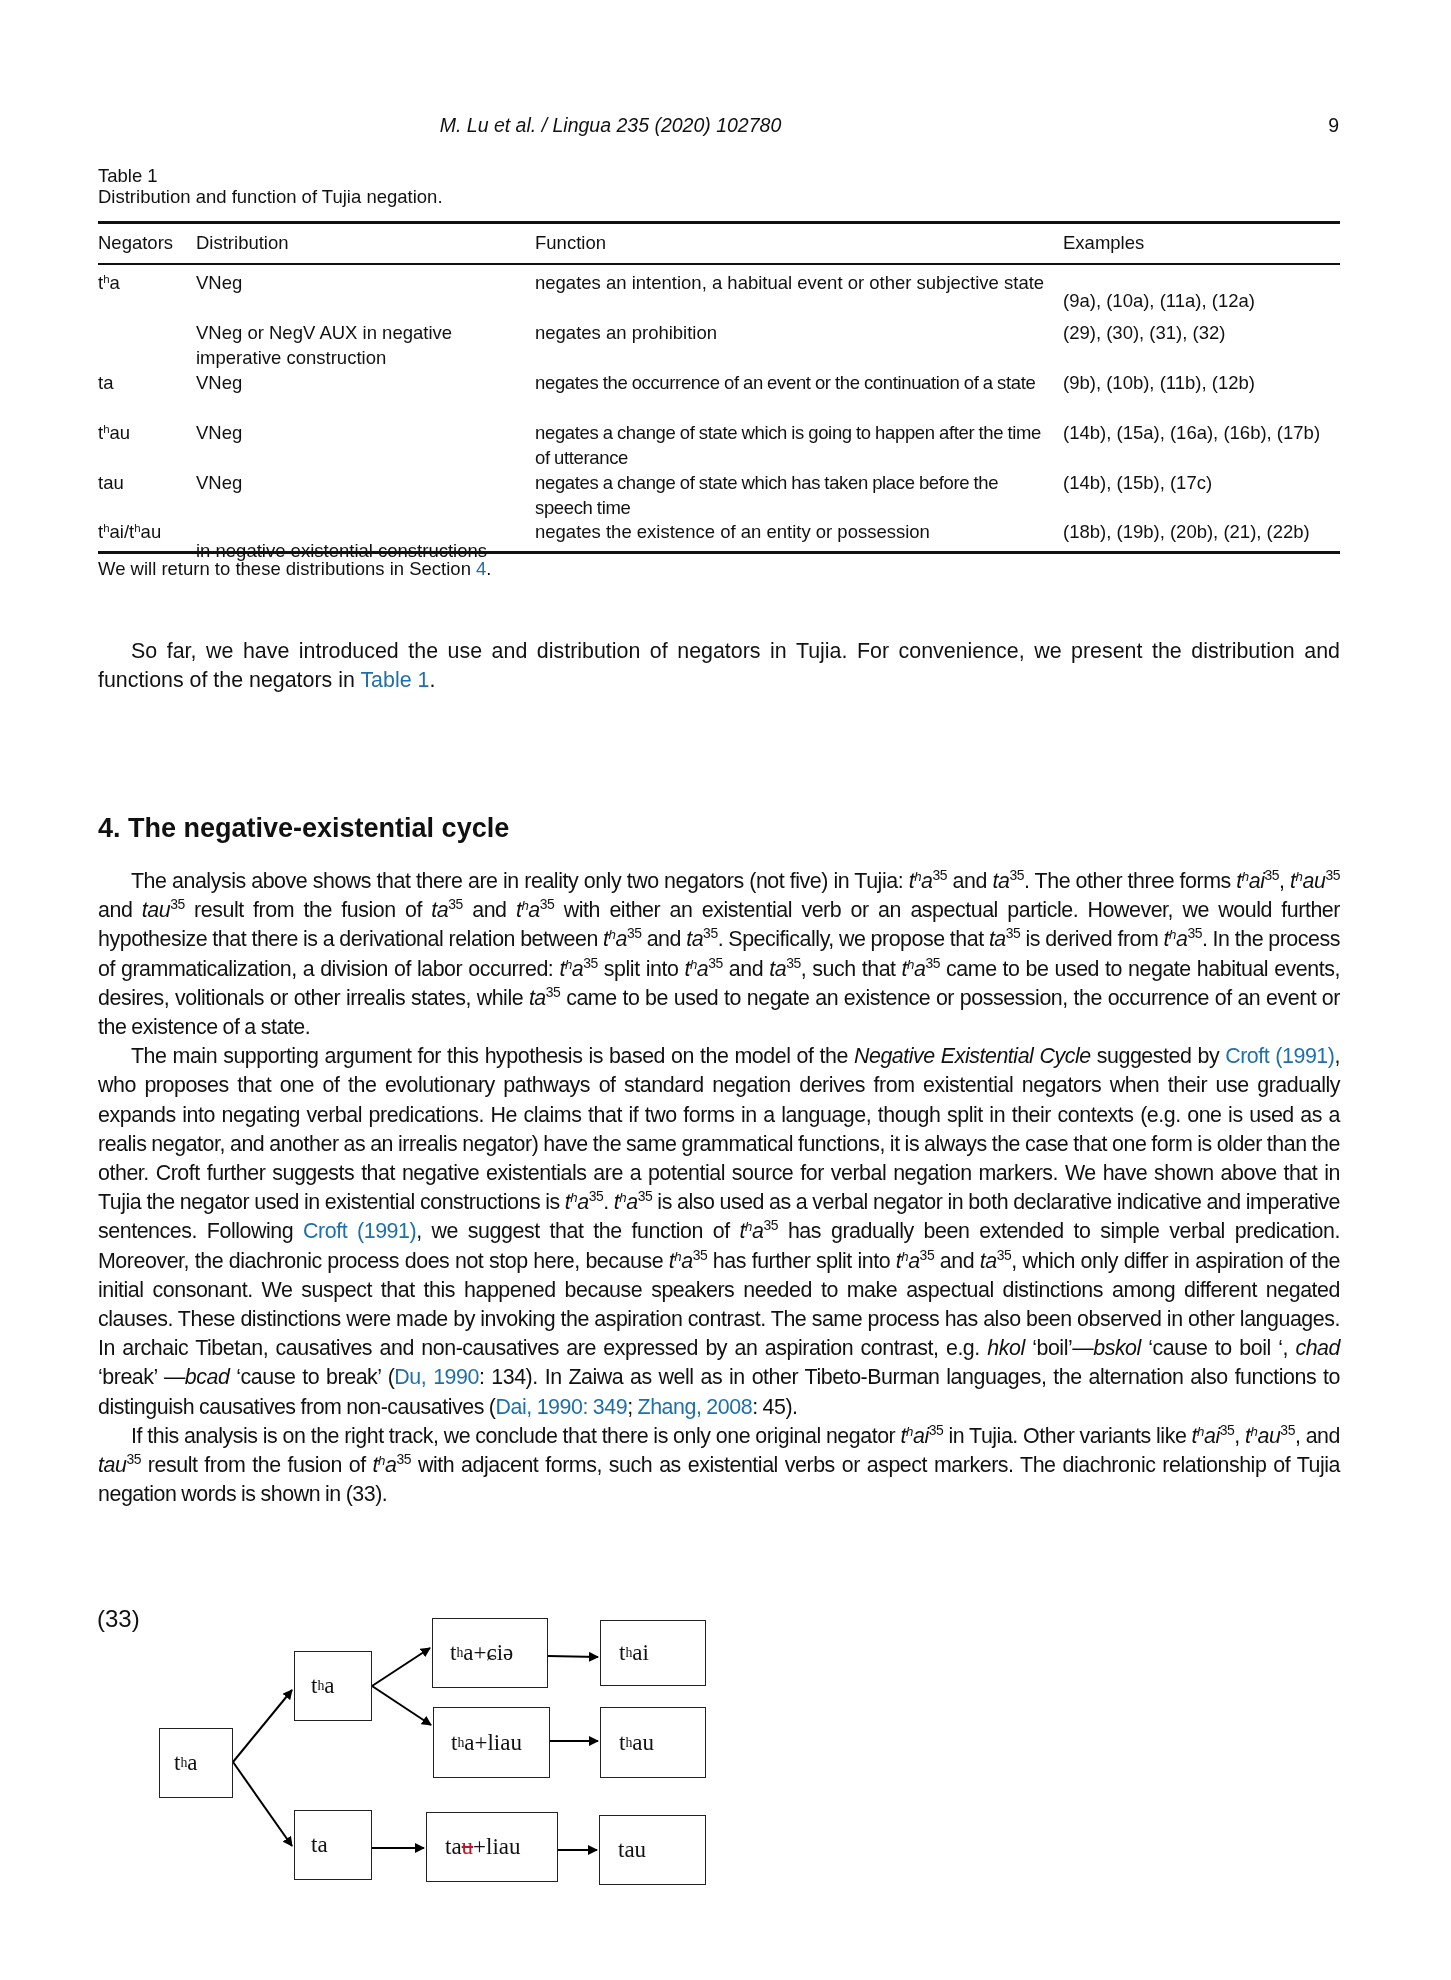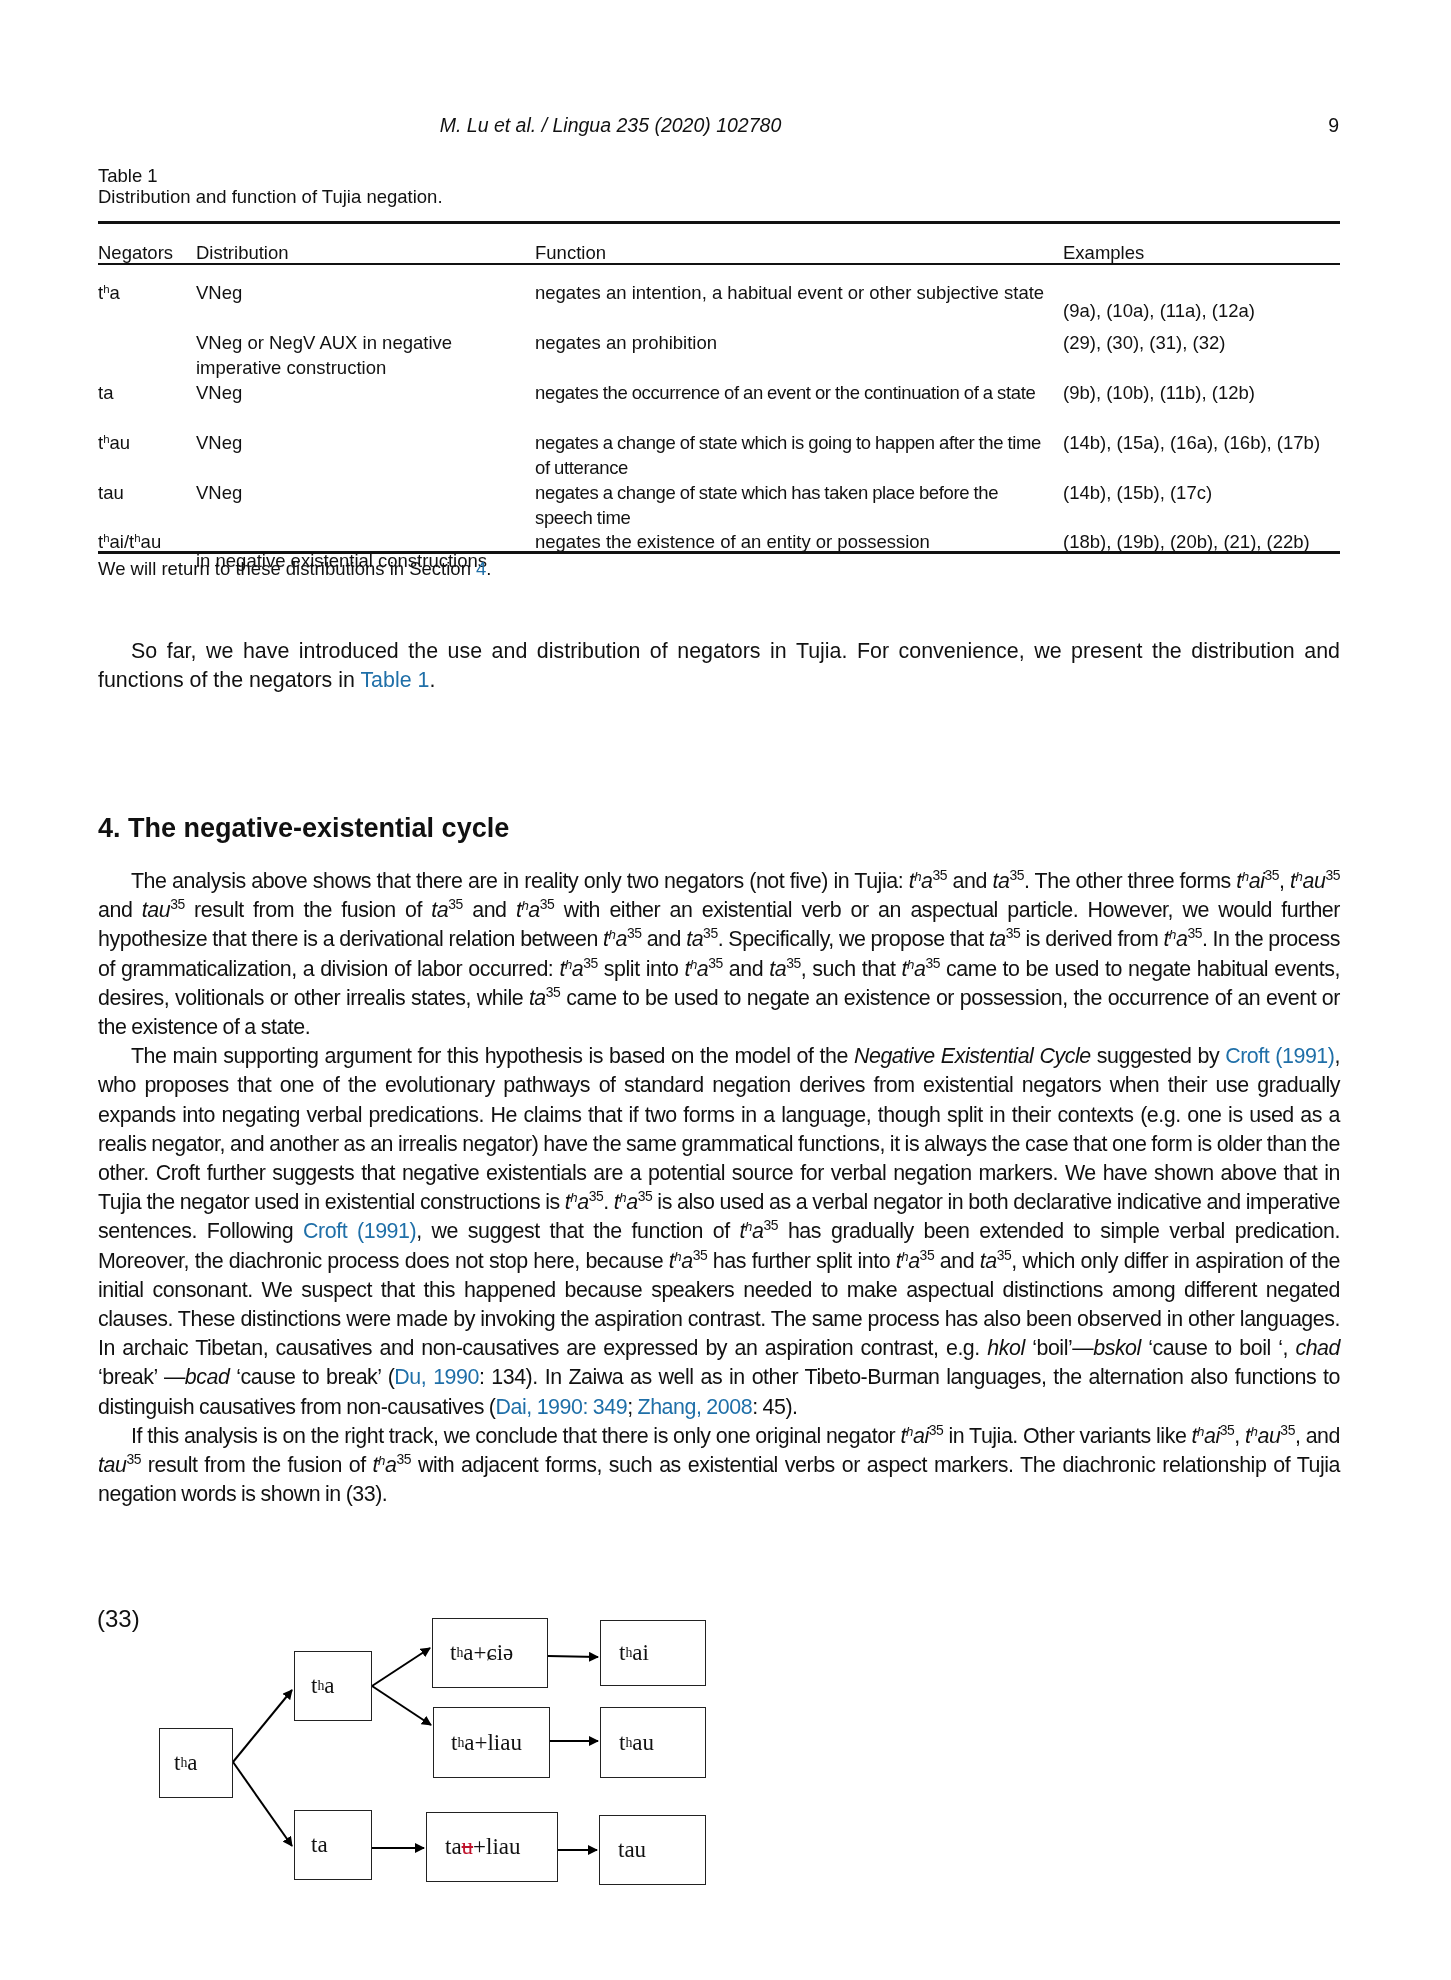--- a/index.html
+++ b/index.html
@@ -7,21 +7,21 @@
          font-family: "Liberation Sans", sans-serif; color: #111; }
   .abs { position: absolute; }
   .running-head { left: 0; width: 1241px; top: 114px; text-align: center; font-size: 19.5px; font-style: italic; }
   .running-head span { position: relative; left: -10px; }
   .page-num { right: 112px; top: 114px; font-size: 19.5px; }
   .tbl-label { left: 98px; top: 164px; font-size: 18.5px; line-height: 24px; }
   .tbl-caption { left: 98px; top: 186px; font-size: 18.5px; }
   .rule { left: 98px; width: 1242px; background: #111; }
   .rule.thick { height: 2.5px; }
   .rule.thin { height: 1.5px; }
-  .tcell { font-size: 18.5px; line-height: 24.8px; margin-top: 10px; }
+  .tcell { font-size: 18.5px; line-height: 24.8px; }
   .c-neg { left: 98px; width: 96px; }
   .c-dist { left: 196px; width: 330px; }
   .c-func { left: 535px; width: 510px; }
   .c-ex { left: 1063px; width: 280px; white-space: nowrap; }
   .func-tight { letter-spacing: -0.35px; word-spacing: -0.5px; }
   sup.h { font-size: 0.62em; vertical-align: 0.55em; line-height: 0; }
   sup.n { font-size: 0.65em; vertical-align: 0.6em; line-height: 0; }
   .footnote { left: 98px; top: 558px; font-size: 18.5px; }
   a, .link { color: #1f6fa8; text-decoration: none; }
   .body-text { left: 98px; width: 1242px; font-size: 21.4px; line-height: 29.2px; text-align: justify; }

